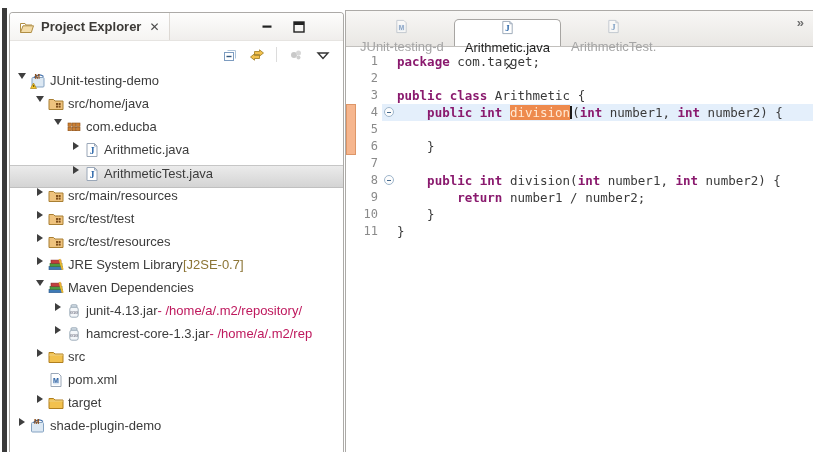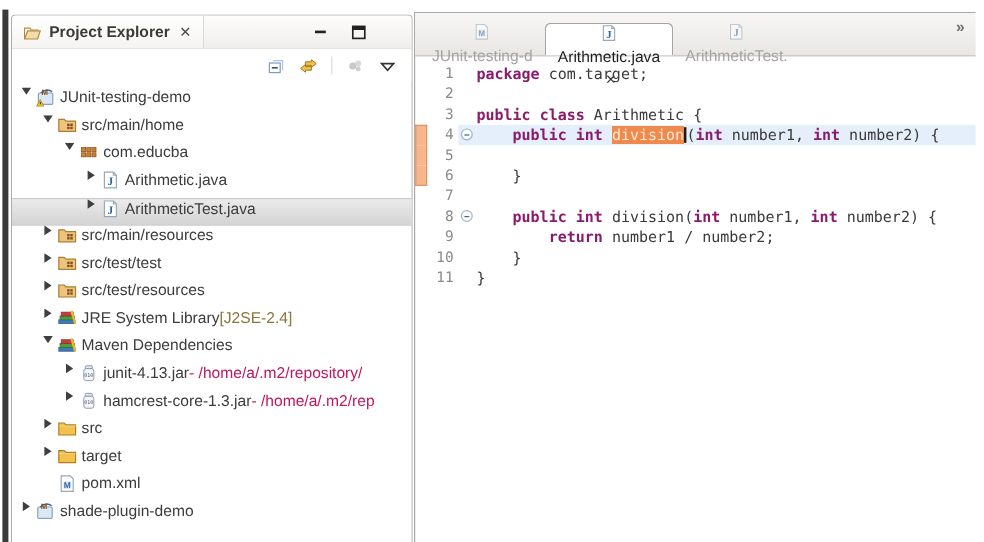--- a/index.html
+++ b/index.html
@@ -148,21 +148,21 @@
           </span>
           <span class="tw-icon"><svg width="100%" height="100%" viewBox="0 0 16 16" xmlns="http://www.w3.org/2000/svg">
               <path d="M1 4.5 V3.5 h4.5 l1.5 1.5 H15 V13.5 H1 z" fill="#efc37e" stroke="#a87f33"></path>
     <g fill="#7e4e1b">
                 <rect x="8" y="7" width="2" height="2"></rect>
                 <rect x="10.6" y="7" width="2" height="2"></rect>
     <rect x="8" y="9.6" width="2" height="2"></rect>
                 <rect x="10.6" y="9.6" width="2" height="2"></rect>
               </g>
             </svg></span>
-          <span class="t-label">src/main/home</span>
+          <span class="t-label">src/home/java</span>
         </div>
         <div class="tree-row" style="padding-left: 40px;">
           <span class="tw-arrow">
             <span class="tri-d"></span>
           </span>
           <span class="tw-icon"><svg width="100%" height="100%" viewBox="0 0 16 16" xmlns="http://www.w3.org/2000/svg">
               <g fill="#cd8032" stroke="#8e4e12" stroke-width=".6">
     <rect x="2" y="4" width="3.4" height="3.4"></rect>
                 <rect x="6.3" y="4" width="3.4" height="3.4"></rect>
                 <rect x="10.6" y="4" width="3.4" height="3.4"></rect>
@@ -244,21 +244,21 @@
           <span class="tw-arrow">
             <span class="tri-r"></span>
           </span>
           <span class="tw-icon"><svg width="100%" height="100%" viewBox="0 0 16 16" xmlns="http://www.w3.org/2000/svg">
               <rect x="1" y="9.5" width="13.5" height="3.2" fill="#3e7ab6" stroke="#2c5a8c" stroke-width=".6"></rect>
     <rect x="2" y="6.3" width="12" height="3.2" fill="#4e9a3e" stroke="#35702a" stroke-width=".6"></rect>
     <rect x="3" y="3.1" width="10" height="3.2" fill="#c43e3e" stroke="#8c2c2c" stroke-width=".6"></rect>
     <path d="M11.5 2 l3.2 10.8" stroke="#e8b431" stroke-width="2"></path>
             </svg></span>
           <span class="t-label">JRE System Library</span>
-          <span class="t-dec"> [J2SE-2.4]</span>
+          <span class="t-dec"> [J2SE-0.7]</span>
         </div>
         <div class="tree-row" style="padding-left: 22px;">
           <span class="tw-arrow">
             <span class="tri-d"></span>
           </span>
           <span class="tw-icon"><svg width="100%" height="100%" viewBox="0 0 16 16" xmlns="http://www.w3.org/2000/svg">
               <rect x="1" y="9.5" width="13.5" height="3.2" fill="#3e7ab6" stroke="#2c5a8c" stroke-width=".6"></rect>
     <rect x="2" y="6.3" width="12" height="3.2" fill="#4e9a3e" stroke="#35702a" stroke-width=".6"></rect>
     <rect x="3" y="3.1" width="10" height="3.2" fill="#c43e3e" stroke="#8c2c2c" stroke-width=".6"></rect>
     <path d="M11.5 2 l3.2 10.8" stroke="#e8b431" stroke-width="2"></path>
@@ -293,37 +293,37 @@
           <span class="tw-arrow">
             <span class="tri-r"></span>
           </span>
           <span class="tw-icon"><svg width="100%" height="100%" viewBox="0 0 16 16" xmlns="http://www.w3.org/2000/svg">
               <path d="M1 4.5 V3.5 h4.5 l1.5 1.5 H15 V13.5 H1 z" fill="#f2c14e" stroke="#b07f1f"></path>
     <path d="M1 6 H15" stroke="#e9d9a0" stroke-width=".7"></path>
             </svg></span>
           <span class="t-label">src</span>
         </div>
         <div class="tree-row" style="padding-left: 22px;">
+          <span class="tw-arrow"></span>
+          <span class="tw-icon"><svg width="100%" height="100%" viewBox="0 0 16 16" xmlns="http://www.w3.org/2000/svg">
+              <path d="M3 1.5 h7.5 L13 4 v10.5 H3 z" fill="#fff" stroke="#9aa7b8"></path>
+    <rect x="4.8" y="6" width="6.4" height="6.4" rx="1" fill="#dce8f5"></rect>
+    <text x="8" y="11.4" font-size="7" font-weight="bold" fill="#3465a4" text-anchor="middle" font-family="sans-serif">M</text>
+            </svg></span>
+          <span class="t-label">pom.xml</span>
+        </div>
+        <div class="tree-row" style="padding-left: 22px;">
           <span class="tw-arrow">
             <span class="tri-r"></span>
           </span>
           <span class="tw-icon"><svg width="100%" height="100%" viewBox="0 0 16 16" xmlns="http://www.w3.org/2000/svg">
               <path d="M1 4.5 V3.5 h4.5 l1.5 1.5 H15 V13.5 H1 z" fill="#f2c14e" stroke="#b07f1f"></path>
     <path d="M1 6 H15" stroke="#e9d9a0" stroke-width=".7"></path>
             </svg></span>
           <span class="t-label">target</span>
-        </div>
-        <div class="tree-row" style="padding-left: 22px;">
-          <span class="tw-arrow"></span>
-          <span class="tw-icon"><svg width="100%" height="100%" viewBox="0 0 16 16" xmlns="http://www.w3.org/2000/svg">
-              <path d="M3 1.5 h7.5 L13 4 v10.5 H3 z" fill="#fff" stroke="#9aa7b8"></path>
-    <rect x="4.8" y="6" width="6.4" height="6.4" rx="1" fill="#dce8f5"></rect>
-    <text x="8" y="11.4" font-size="7" font-weight="bold" fill="#3465a4" text-anchor="middle" font-family="sans-serif">M</text>
-            </svg></span>
-          <span class="t-label">pom.xml</span>
         </div>
         <div class="tree-row" style="padding-left: 4px;">
           <span class="tw-arrow">
             <span class="tri-r"></span>
           </span>
           <span class="tw-icon"><svg width="100%" height="100%" viewBox="0 0 16 16" xmlns="http://www.w3.org/2000/svg">
               <rect x="1.5" y="4.5" width="12" height="9.5" rx="1" fill="#dce8f3" stroke="#85a3c2"></rect>
     <path d="M3.5 4.5 q5 -4.5 9.5 -1" fill="none" stroke="#3465a4" stroke-width="1.2"></path>
     <text x="4" y="6" font-size="6.5" font-weight="bold" fill="#8a4a15" font-family="sans-serif">M</text>
             </svg></span>

